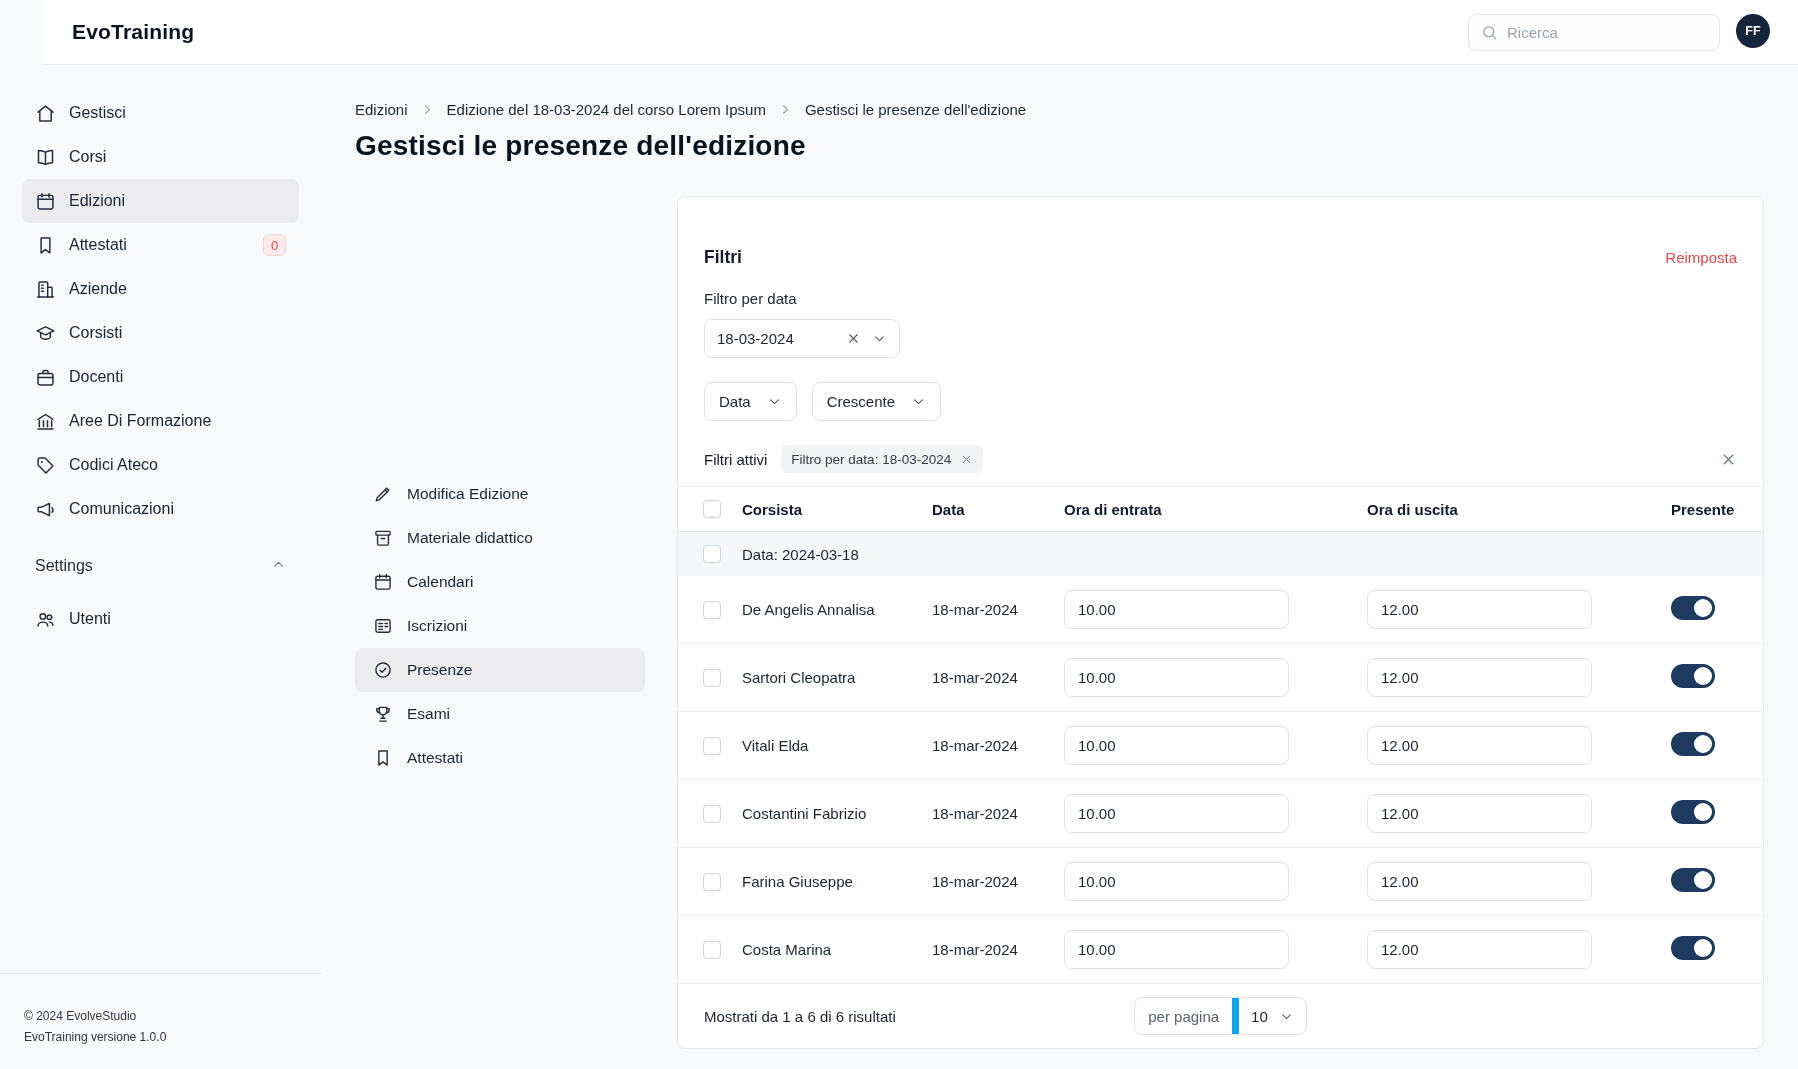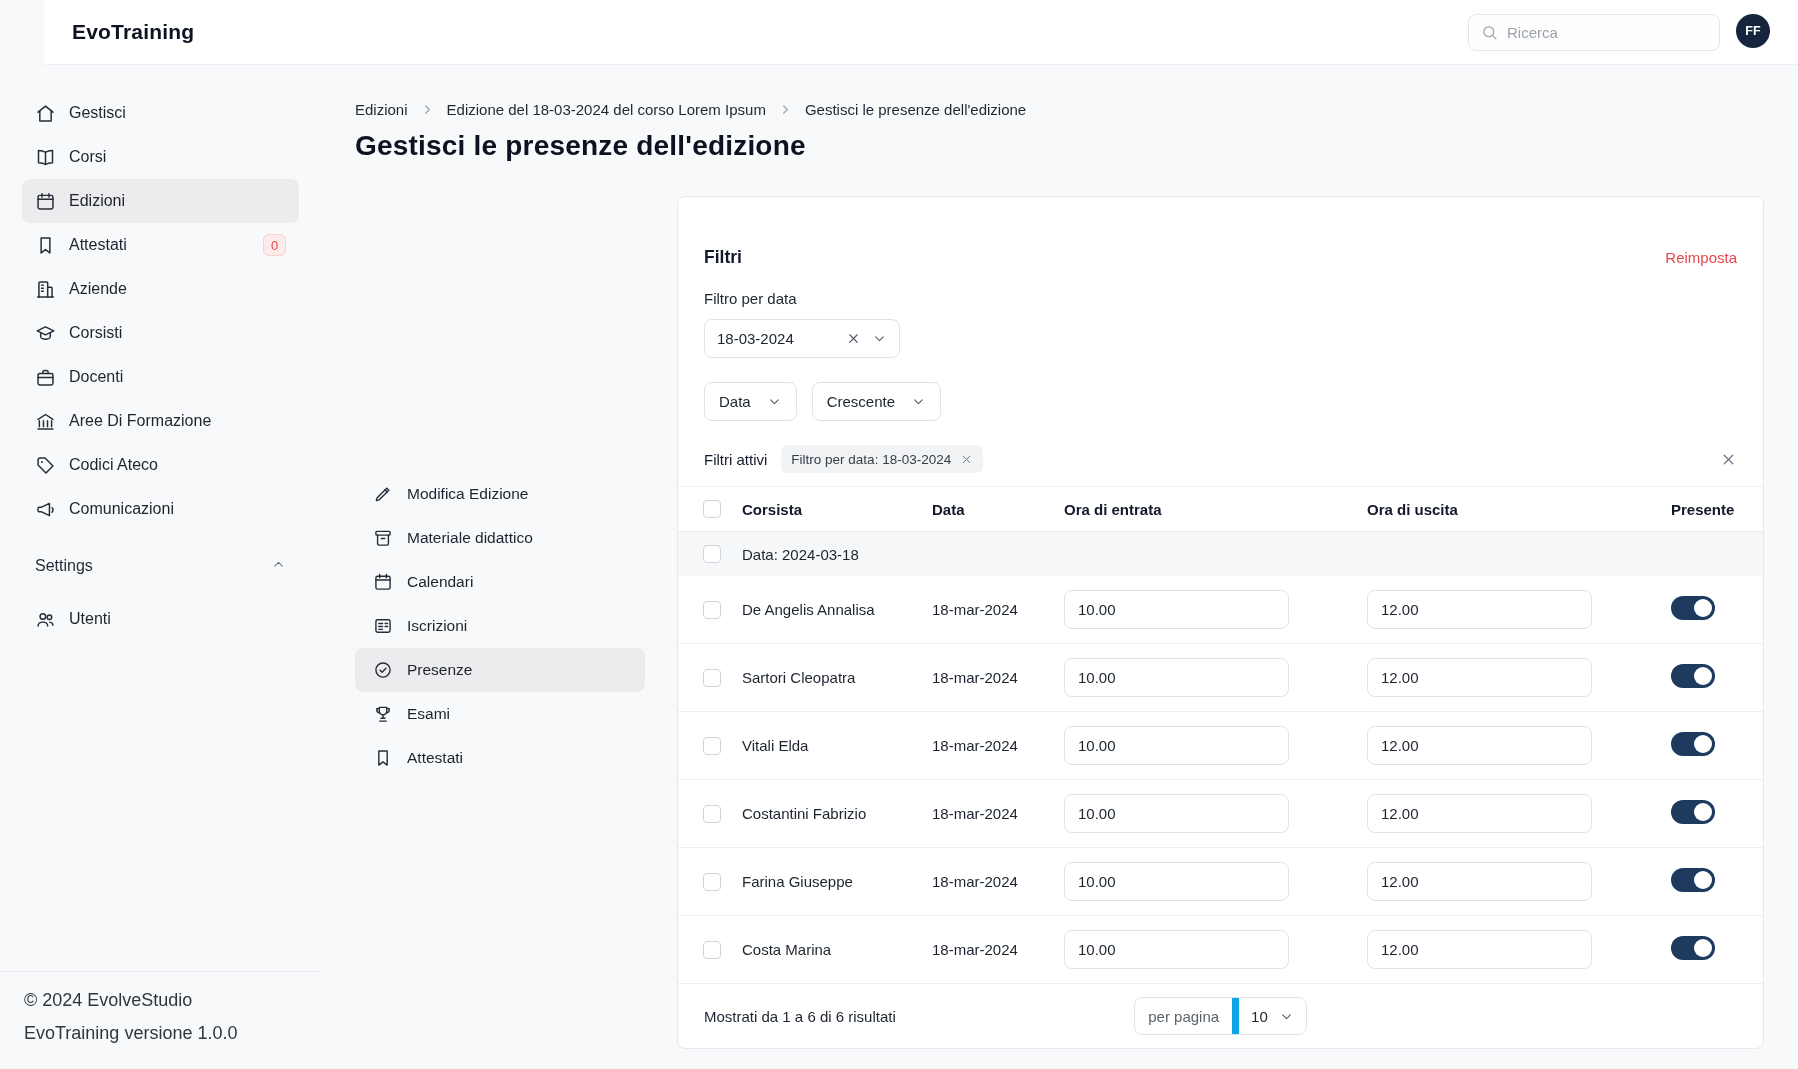--- a/index.html
+++ b/index.html
@@ -34,22 +34,22 @@
   .nav-list { padding:0 22px; display:flex; flex-direction:column; }
   .nav-item { display:flex; align-items:center; gap:13px; height:44px; padding:0 13px;
     border-radius:8px; font-size:16px; color:#1c2430; cursor:pointer; }
   .nav-item.active { background:#ececee; }
   .nav-item svg.icn { width:21px; height:21px; color:#262d3a; }
   .badge { margin-left:auto; background:#fdeaea; border:1px solid #f6d2d2; color:#e5484d;
     font-size:13px; min-width:23px; height:22px; padding:0 6px; border-radius:6px;
     display:flex; align-items:center; justify-content:center; }
   .settings-header { display:flex; justify-content:space-between;
     margin:26px 22px 4px; padding:0 13px; height:36px; font-size:16px; color:#262d3a; cursor:pointer; }
-  .sidebar-footer { margin-top:auto; border-top:1px solid #e6e8eb; padding:12px 24px 20px;
-    font-size:18px; color:#30363f; line-height:1.8; }
+  .sidebar-footer { margin-top:auto; border-top:1px solid #e6e8eb; padding:32px 24px 20px;
+    font-size:12px; color:#30363f; line-height:1.8; }
 
   
   .main { flex:1; min-width:0; padding:36px 34px 0 34px; }
   .breadcrumb { display:flex; align-items:center; gap:12px; font-size:15px; color:#1f2733; }
   .crumb { cursor:pointer; }
   .breadcrumb .sep { color:#9aa1ab; display:flex; }
   .page-title { margin-top:12px; font-size:28px; font-weight:700; color:#0c1220; letter-spacing:.2px; }
   .content-row { display:flex; margin-top:34px; gap:32px; align-items:center; }
 
   

